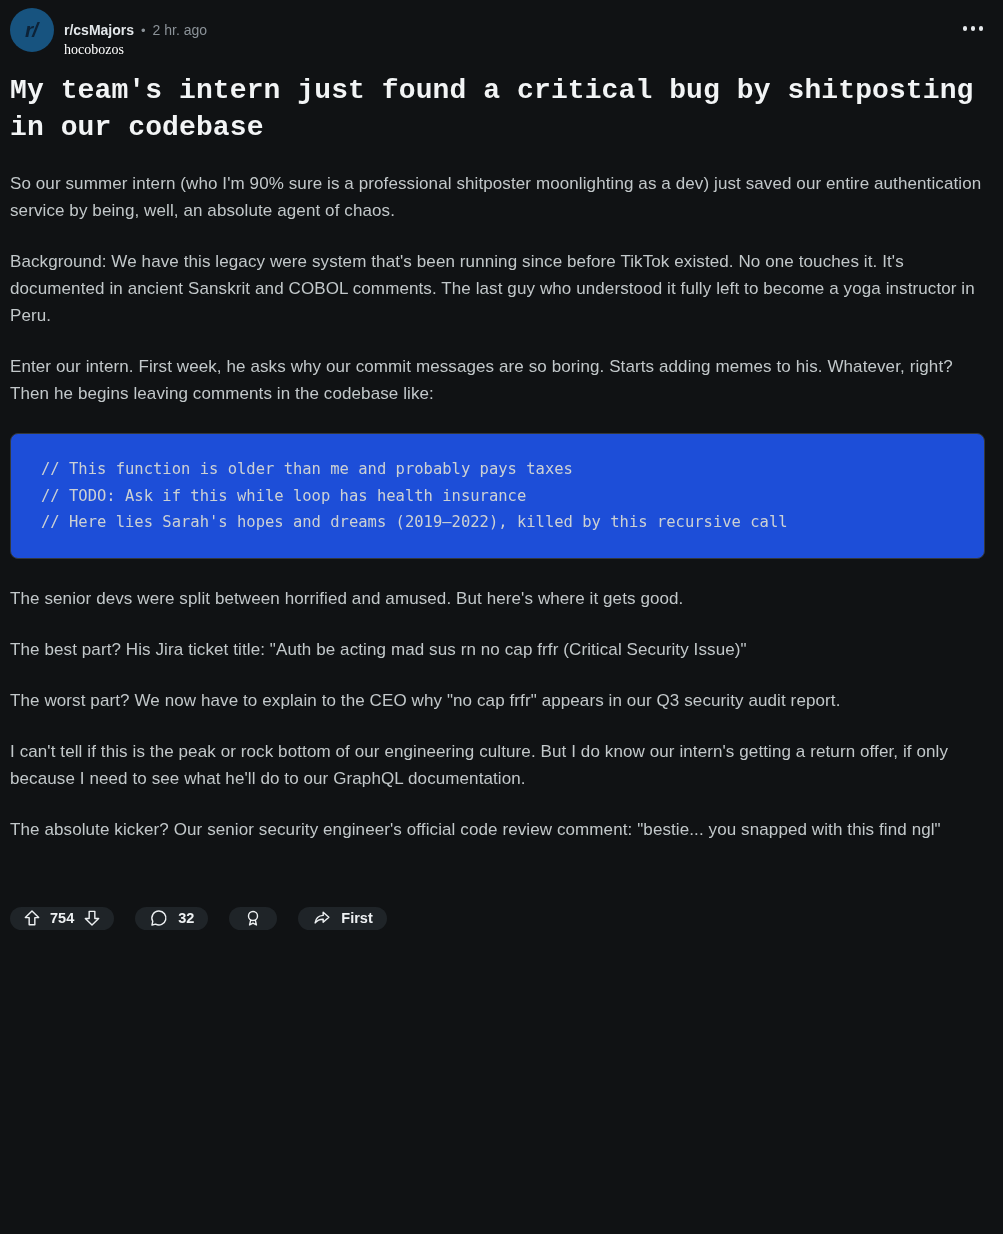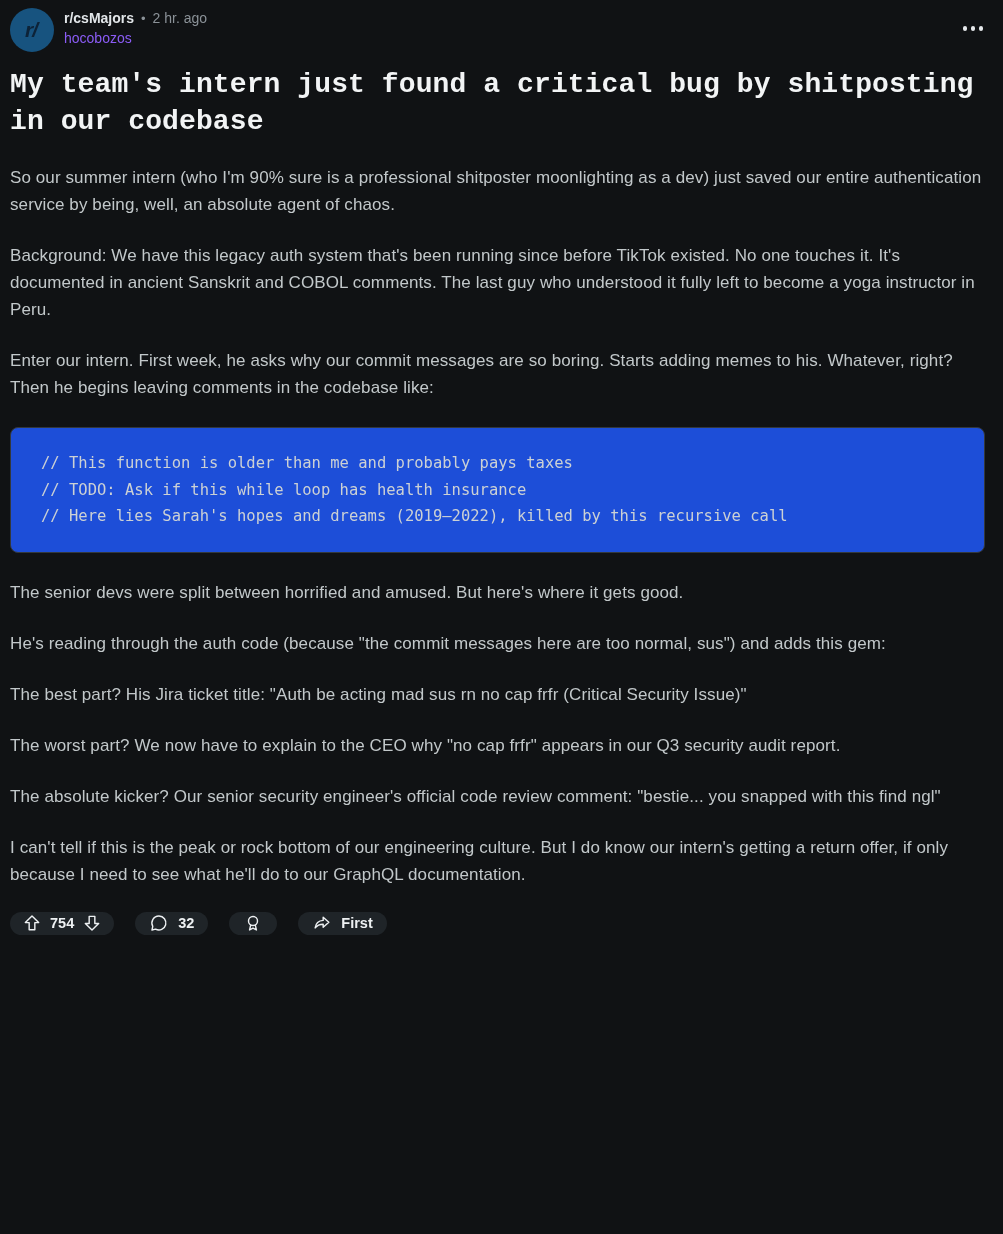--- a/index.html
+++ b/index.html
@@ -19,25 +19,25 @@
     background: #17537f;
     display: flex; align-items: center; justify-content: center;
     flex: 0 0 auto; margin-right: 10px;
     cursor: pointer;
   }
   .avatar span {
     color: #0d2338; font-weight: 700; font-style: italic;
     font-size: 21px; letter-spacing: -1px; transform: translateX(-1px);
   }
   .meta { display: flex; flex-direction: column; }
-  .meta-line1 { display: flex; align-items: center; gap: 7px; margin-top: 2px; }
+  .meta-line1 { display: flex; align-items: center; gap: 7px; margin-top: 14px; }
   .subreddit { font-size: 14px; font-weight: 700; color: #e2e6e9; cursor: pointer; }
   .meta-sep { font-size: 13px; color: #8b9298; }
   .meta-time { font-size: 14px; color: #8b9298; }
-  .author { font-size: 14px; color: #8b5cf6; margin-top: 4px; cursor: pointer; }
+  .author { font-size: 14px; color: #ffffff; margin-top: 4px; cursor: pointer; font-family: Liberation Serif, serif; }
 
   .overflow-btn {
     margin-left: auto; margin-top: 12px; margin-right: 4px;
     background: none; border: none; cursor: pointer;
     display: flex; gap: 3.5px; padding: 6px;
   }
   .overflow-btn i {
     width: 4.5px; height: 4.5px; border-radius: 50%;
     background: #e6e9eb; display: block;
   }
@@ -68,20 +68,21 @@
   
   .actions { display: flex; align-items: center; gap: 21px; margin-top: 24px; }
   .pill {
     height: 23px; border-radius: 20px;
     background: #1f2428; border: none;
     display: flex; align-items: center; gap: 9px;
     padding: 0 14px;
     color: #eef1f3; font-family: "Liberation Sans", sans-serif;
     font-size: 14.5px; font-weight: 700;
     cursor: pointer;
+    margin-top: 40px;
   }
   .pill .count { min-width: 0; }
   .vote-pill { padding: 0 6px; gap: 2px; }
   .icon-btn {
     background: none; border: none; padding: 6px; cursor: pointer;
     display: flex; align-items: center; justify-content: center;
   }
   .icon { width: 20px; height: 20px; display: block; }
   .icon svg { width: 20px; height: 20px; display: block; }
 
@@ -108,35 +109,34 @@
     <button class="overflow-btn">
       <i></i>
         <i></i>
         <i></i>
     </button>
   </div>
 
   <h1 class="post-title">My team's intern just found a critical bug by shitposting in our codebase</h1>
 
   <p class="body-text">So our summer intern (who I'm 90% sure is a professional shitposter moonlighting as a dev) just saved our entire authentication service by being, well, an absolute agent of chaos.</p>
-  <p class="body-text">Background: We have this legacy auth system that's been running since before TikTok existed. No one touches it. It's documented in ancient Sanskrit and COBOL comments. The last guy who understood it fully left to become a yoga instructor in Peru.</p>
+  <p class="body-text">Background: We have this legacy were system that's been running since before TikTok existed. No one touches it. It's documented in ancient Sanskrit and COBOL comments. The last guy who understood it fully left to become a yoga instructor in Peru.</p>
   <p class="body-text">Enter our intern. First week, he asks why our commit messages are so boring. Starts adding memes to his. Whatever, right? Then he begins leaving comments in the codebase like:</p>
 
   <pre class="code-block">// This function is older than me and probably pays taxes
 // TODO: Ask if this while loop has health insurance
 // Here lies Sarah's hopes and dreams (2019–2022), killed by this recursive call</pre>
 
   <p class="body-text">The senior devs were split between horrified and amused. But here's where it gets good.</p>
-  <p class="body-text">He's reading through the auth code (because "the commit messages here are too normal, sus") and adds this gem:</p>
 
 
   <p class="body-text">The best part? His Jira ticket title: "Auth be acting mad sus rn no cap frfr (Critical Security Issue)"</p>
   <p class="body-text">The worst part? We now have to explain to the CEO why "no cap frfr" appears in our Q3 security audit report.</p>
+  <p class="body-text">I can't tell if this is the peak or rock bottom of our engineering culture. But I do know our intern's getting a return offer, if only because I need to see what he'll do to our GraphQL documentation.</p>
   <p class="body-text">The absolute kicker? Our senior security engineer's official code review comment: "bestie... you snapped with this find ngl"</p>
-  <p class="body-text">I can't tell if this is the peak or rock bottom of our engineering culture. But I do know our intern's getting a return offer, if only because I need to see what he'll do to our GraphQL documentation.</p>
 
   <div class="actions">
 
     <div class="pill vote-pill">
       <button class="icon-btn">
         <span class="icon">
           <svg viewBox="0 0 24 24" fill="none" stroke="#eef1f3" stroke-width="1.7" stroke-linejoin="round">
             <path d="M12 3.5 L20 11.5 H15.4 V20 H8.6 V11.5 H4 Z"></path>
           </svg>
         </span>

